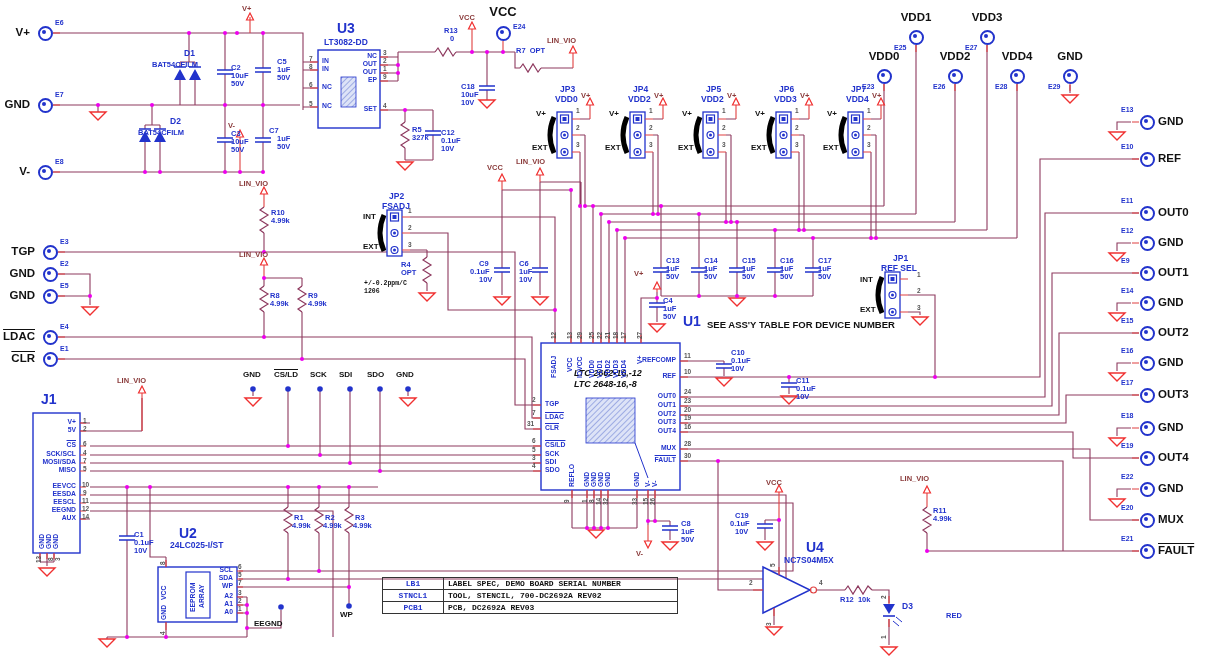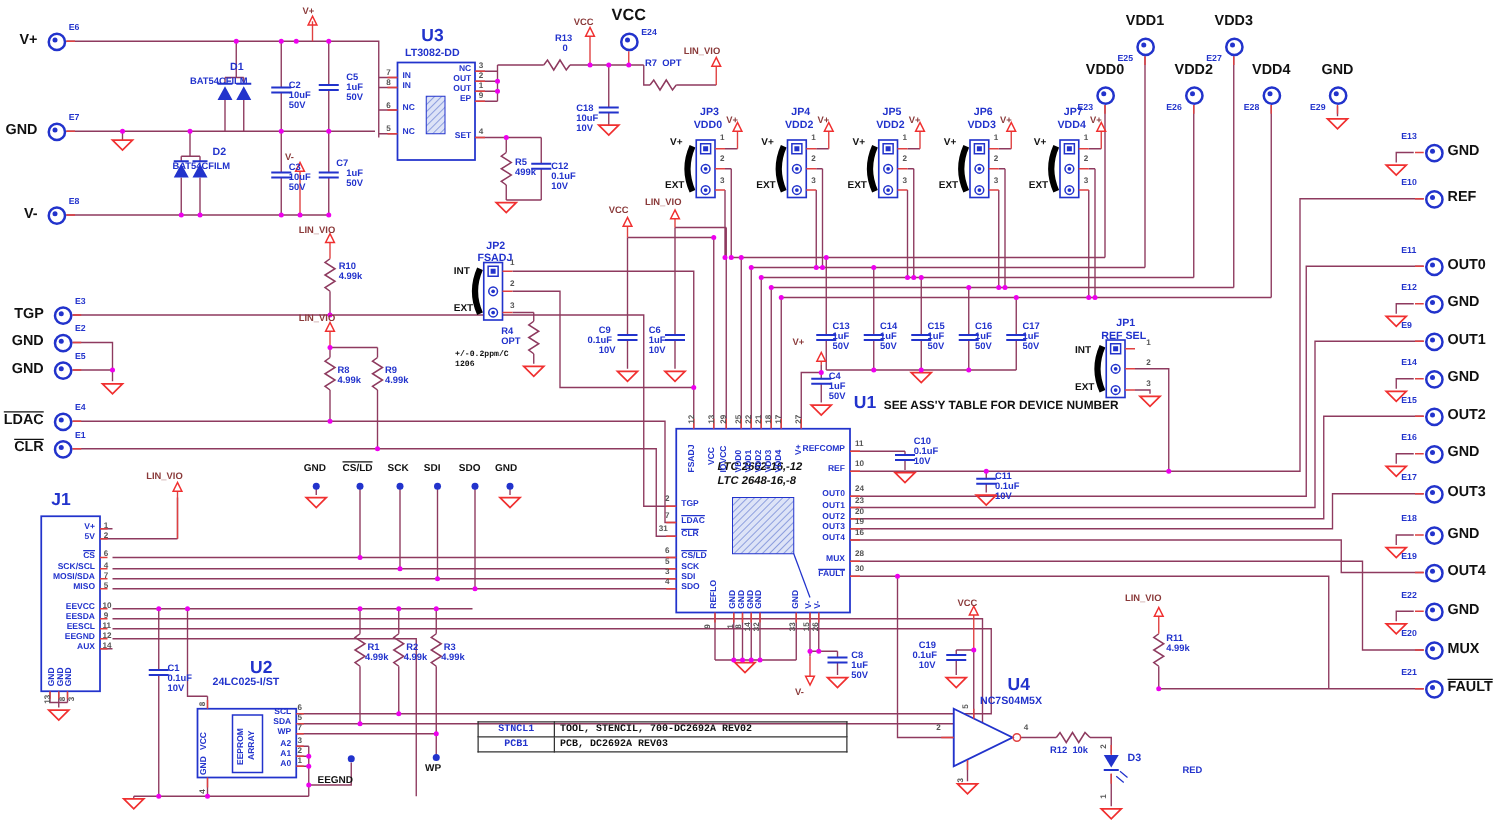--- a/index.html
+++ b/index.html
@@ -398,21 +398,21 @@
       <span class="lb q" style="left: 383px; top: 66px;">1</span>
       <span class="lb q" style="left: 383px; top: 74px;">9</span>
       <span class="lb q" style="left: 383px; top: 103px;">4</span>
       <span class="lb d" style="left: 444px; top: 27px;">R13</span>
       <span class="lb d" style="left: 450px; top: 35px;">0</span>
       <span class="lb d" style="left: 516px; top: 47px;">R7  OPT</span>
       <span class="lb d" style="left: 461px; top: 83px;">C18</span>
       <span class="lb d" style="left: 461px; top: 91px;">10uF</span>
       <span class="lb d" style="left: 461px; top: 99px;">10V</span>
       <span class="lb d" style="left: 412px; top: 126px;">R5</span>
-      <span class="lb d" style="left: 412px; top: 134px;">499k</span>
+      <span class="lb d" style="left: 412px; top: 134px;">327k</span>
       <span class="lb d" style="left: 441px; top: 129px;">C12</span>
       <span class="lb d" style="left: 441px; top: 137px;">0.1uF</span>
       <span class="lb d" style="left: 441px; top: 145px;">10V</span>
       <span class="lb e" style="left: 242px; top: 5px;">V+</span>
       <span class="lb e" style="left: 459px; top: 14px;">VCC</span>
       <span class="lb e" style="left: 547px; top: 37px;">LIN_VIO</span>
       <span class="lb e" style="left: 228px; top: 122px;">V-</span>
       <span class="lb s" style="left: 560px; top: 85px;">JP3</span>
       <span class="lb s" style="left: 555px; top: 95px;">VDD0</span>
       <span class="lb h" style="left: 536px; top: 110px;">V+</span>
@@ -618,21 +618,21 @@
       <span class="lb e" style="left: 117px; top: 377px;">LIN_VIO</span>
       <span class="lb h" style="left: 243px; top: 371px;">GND</span>
       <span class="lb h ov" style="left: 274px; top: 371px;">CS/LD</span>
       <span class="lb h" style="left: 310px; top: 371px;">SCK</span>
       <span class="lb h" style="left: 339px; top: 371px;">SDI</span>
       <span class="lb h" style="left: 367px; top: 371px;">SDO</span>
       <span class="lb h" style="left: 396px; top: 371px;">GND</span>
       <span class="lb d" style="left: 134px; top: 531px;">C1</span>
       <span class="lb d" style="left: 134px; top: 539px;">0.1uF</span>
       <span class="lb d" style="left: 134px; top: 547px;">10V</span>
-      <span class="lb g" style="left: 200px; top: 526px;">U2</span>
+      <span class="lb g" style="left: 179px; top: 526px;">U2</span>
       <span class="lb s" style="left: 170px; top: 541px;">24LC025-I/ST</span>
       <span class="lb p rot" style="left: 161px; top: 600px;">VCC</span>
       <span class="lb p rot" style="left: 161px; top: 620px;">GND</span>
       <span class="lb p rot" style="left: 190px; top: 612px;">EEPROM</span>
       <span class="lb p rot" style="left: 199px; top: 608px;">ARRAY</span>
       <span class="lb q rot" style="left: 160px; top: 565px;">8</span>
       <span class="lb q rot" style="left: 160px; top: 635px;">4</span>
       <span class="lb p ar" style="left: 233px; top: 567px;">SCL</span>
       <span class="lb p ar" style="left: 233px; top: 575px;">SDA</span>
       <span class="lb p ar" style="left: 233px; top: 583px;">WP</span>
@@ -758,20 +758,24 @@
       <span class="lb n" style="left: 1158px; top: 514px;">MUX</span>
       <span class="lb i" style="left: 1121px; top: 504px;">E20</span>
       <div class="tp" style="left: 1139.5px; top: 543.5px;"></div>
       <span class="lb n ov" style="left: 1158px; top: 545px;">FAULT</span>
       <span class="lb i" style="left: 1121px; top: 535px;">E21</span>
     </div>
 
   <div class="ptable" style="left:382px;top:577px;width:296px;">
     <table>
       <tbody>
+          <tr>
+            <td class="pref">LB1</td>
+            <td>LABEL SPEC, DEMO BOARD SERIAL NUMBER</td>
+          </tr>
       <tr>
             <td class="pref">STNCL1</td>
             <td>TOOL, STENCIL, 700-DC2692A REV02</td>
           </tr>
       <tr>
             <td class="pref">PCB1</td>
             <td>PCB, DC2692A REV03</td>
           </tr>
     </tbody>
       </table>

